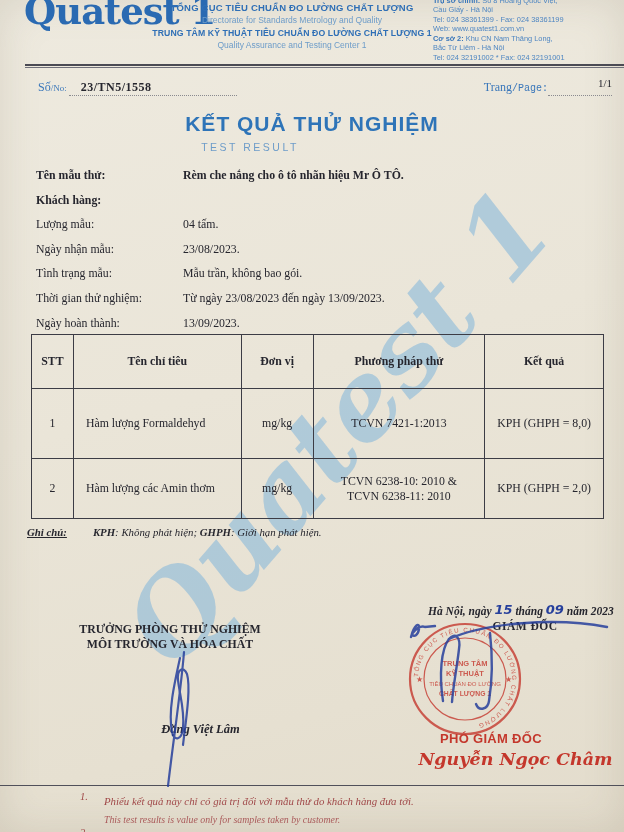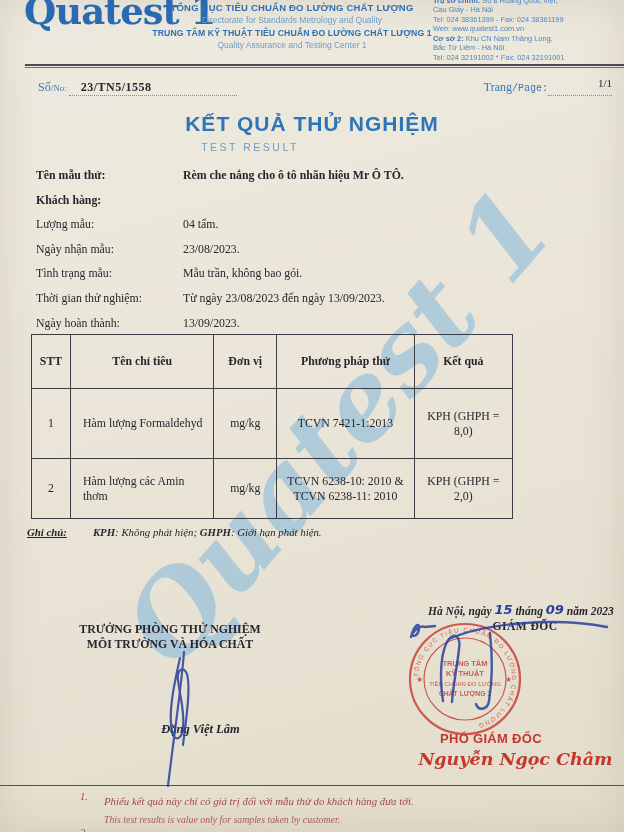--- a/index.html
+++ b/index.html
@@ -58,21 +58,21 @@
               font-family:"Liberation Sans", sans-serif; font-size:10.5px;
               color:#6d9cc9; letter-spacing:2.5px; }
 
   
   .info { left:36px; top:168px; width:566px; }
   .info-row { display:flex; height:24.6px; font-size:11.8px; }
   .info-row .lab { width:147px; flex:0 0 147px; }
   .info-row.b .lab, .info-row.b .val { font-weight:bold; }
 
   
-  table.results { position:absolute; left:31px; top:334px; width:482px;
+  table.results { position:absolute; left:31px; top:334px; width:573px;
                   border-collapse:collapse; z-index:2; font-size:11.8px; }
   table.results th, table.results td { border:1.5px solid #3c3c45; text-align:center;
                   vertical-align:middle; padding:2px 4px; background:transparent; }
   table.results th { font-weight:bold; height:54px; }
   table.results td.name { text-align:left; padding-left:12px; }
   .row1 td { height:70px; } .row2 td { height:60px; }
   .c-stt{width:42px;} .c-name{width:168px;} .c-unit{width:72px;} .c-method{width:172px;} .c-result{width:119px;}
 
   
   .ghichu { left:27px; top:526px; font-size:10.8px; font-style:italic; }

